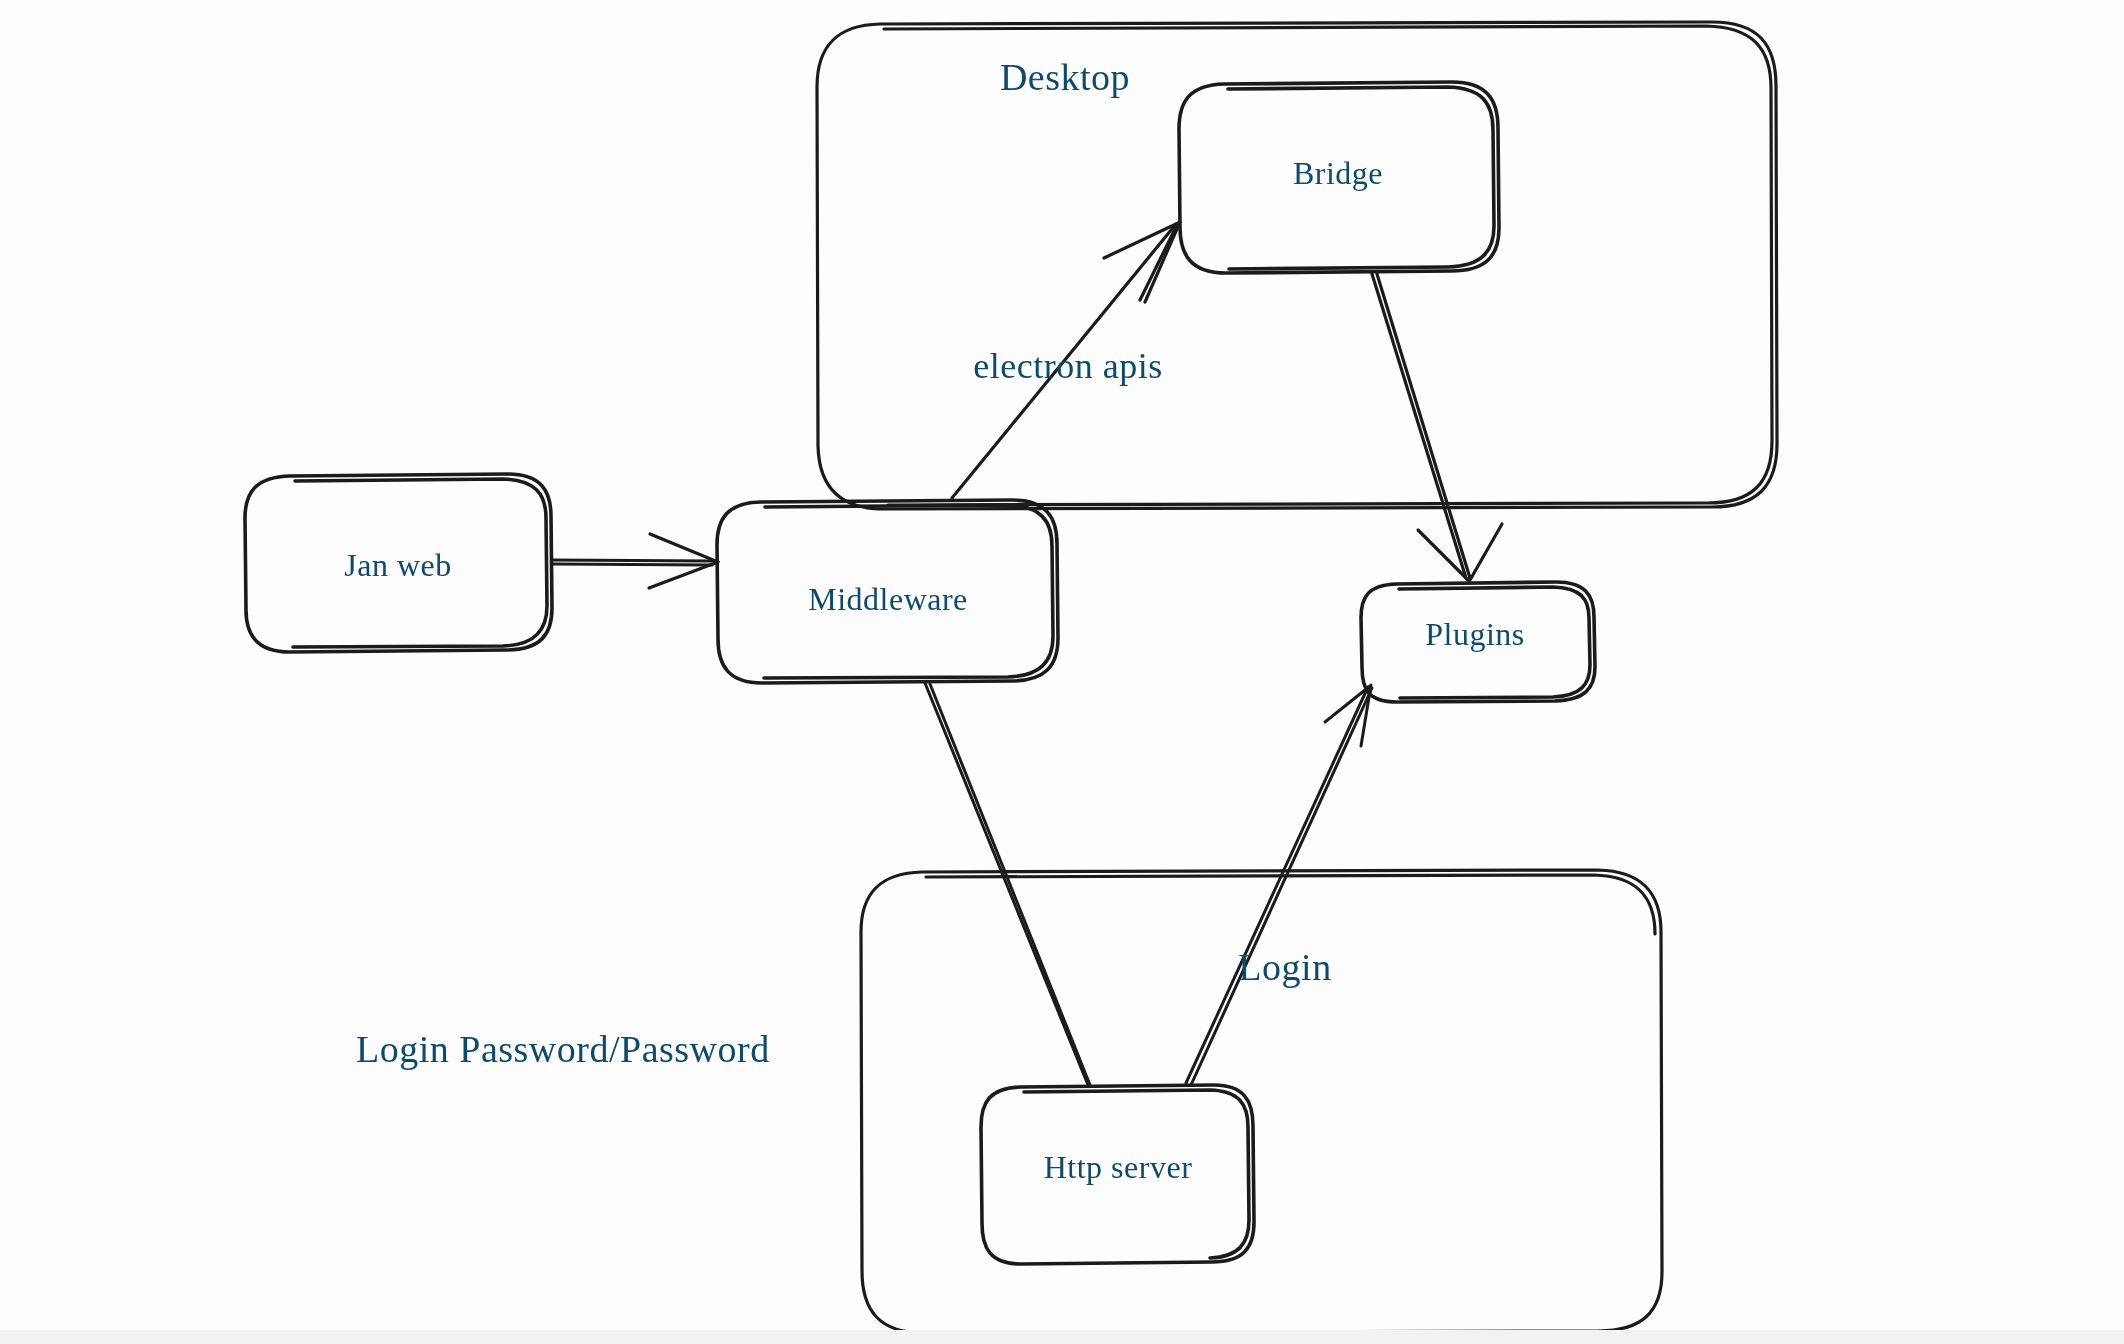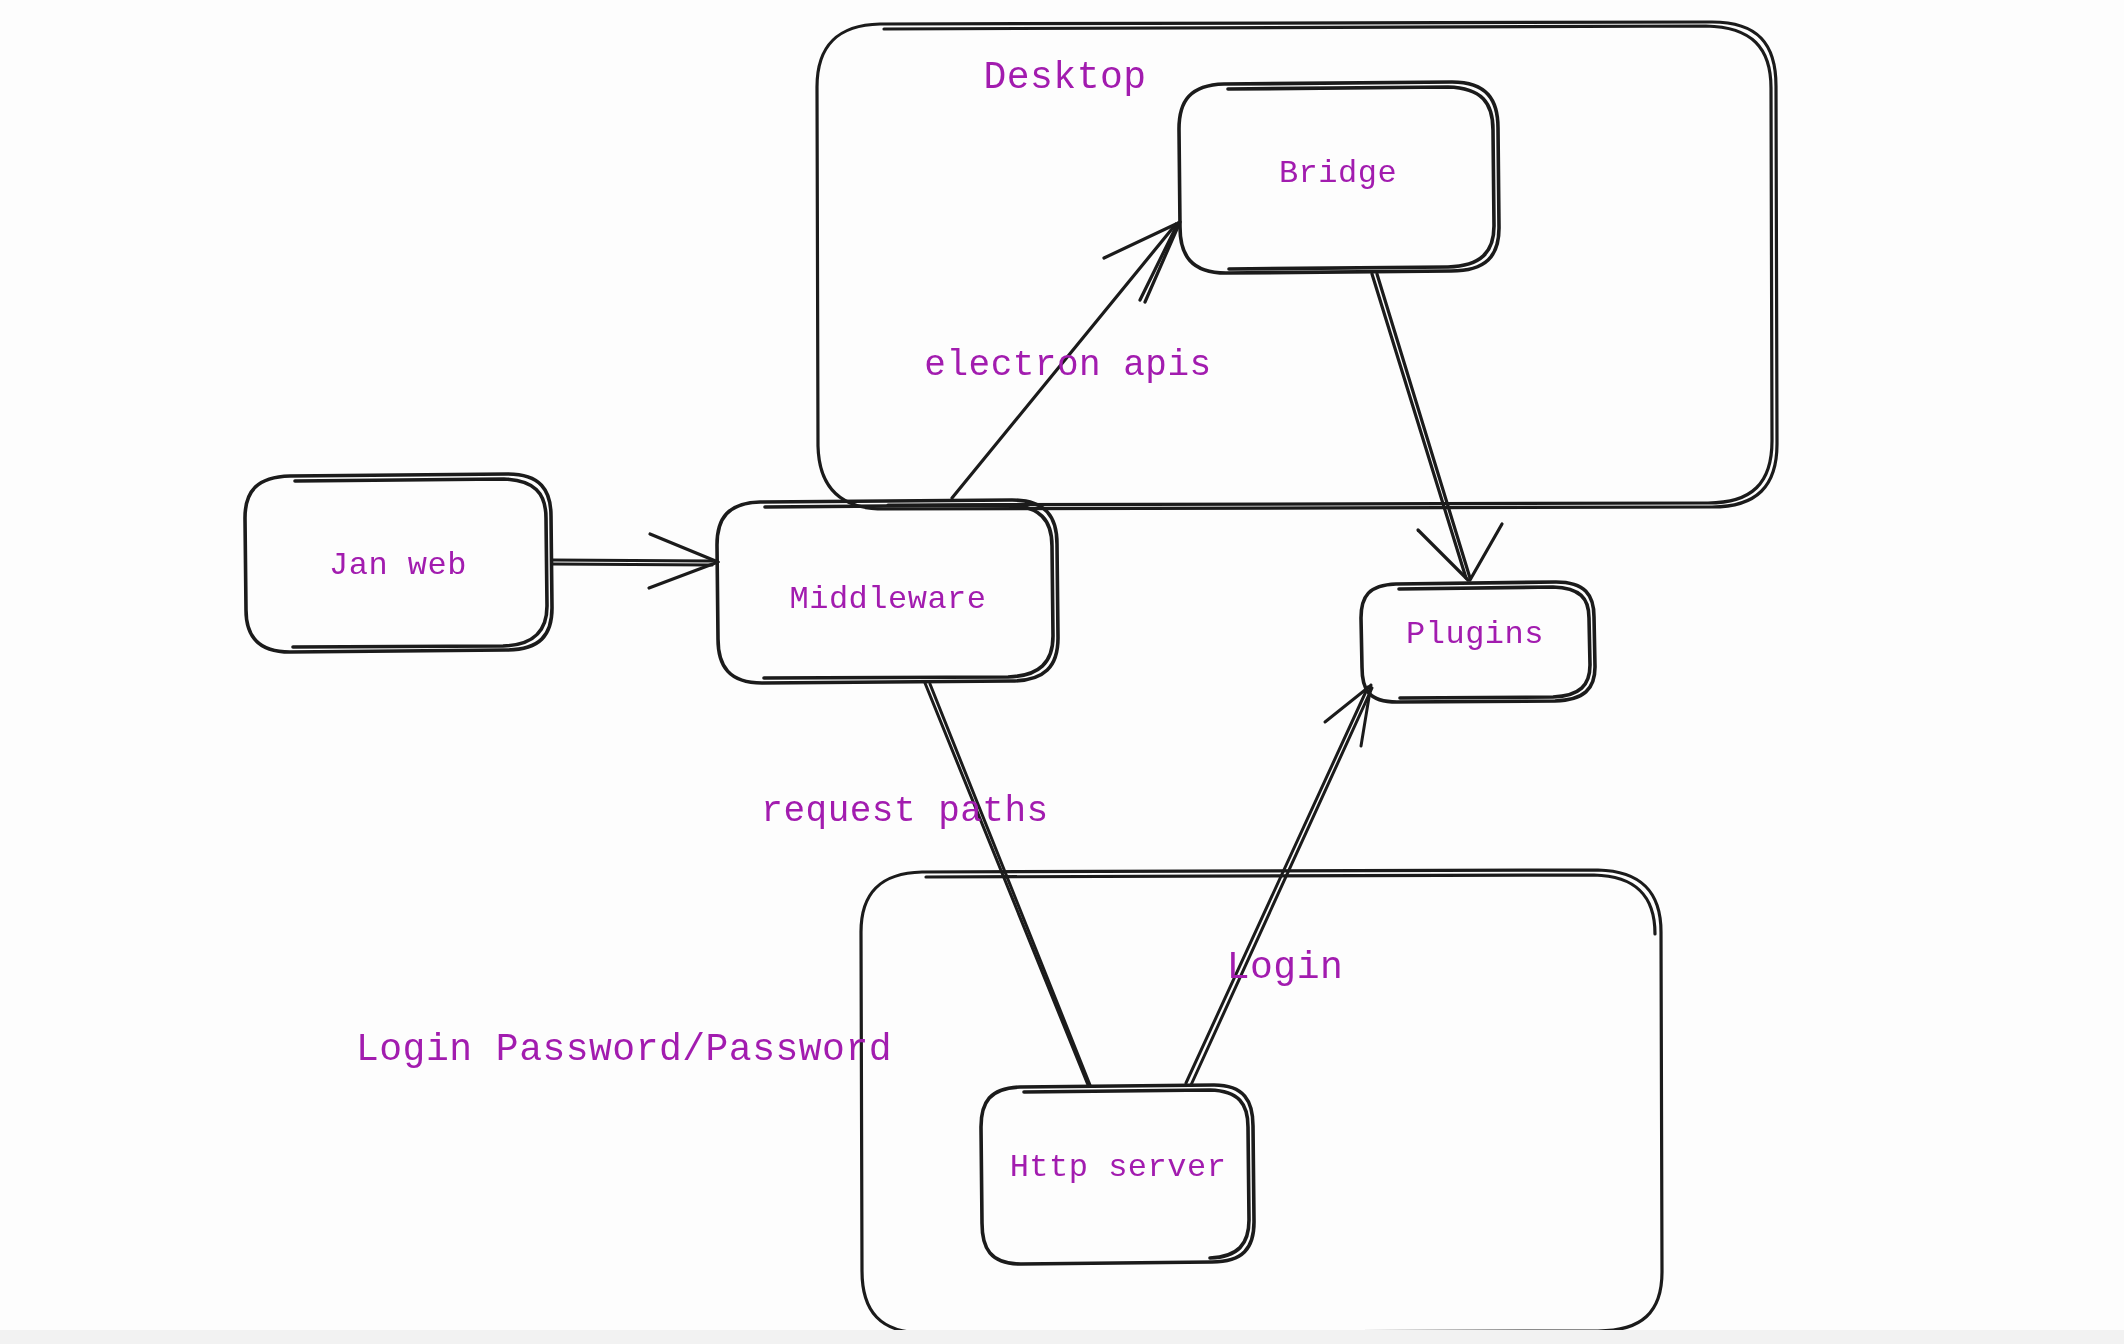--- a/index.html
+++ b/index.html
@@ -20,22 +20,22 @@
   }
   #sketch {
     position: absolute;
     top: 0;
     left: 0;
     width: 2124px;
     height: 1344px;
   }
   .lbl {
     position: absolute;
-    color: #a21caf;
-    font-family: Liberation Mono, monospace;
+    color: #0c4a6e;
+    font-family: Liberation Serif, serif;
     font-weight: 400;
     white-space: pre;
     letter-spacing: 0.5px;
     line-height: 1.35;
     -webkit-font-smoothing: antialiased;
   }
   .node-label {
     font-size: 32px;
     text-align: center;
     transform: translate(-50%, -50%);
@@ -235,21 +235,20 @@
   <div class="lbl node-label" style="left:398px; top:566px;">Jan web</div>
 
   <div class="lbl node-label" style="left:888px; top:600px;">Middleware</div>
 
   <div class="lbl node-label" style="left:1475px; top:635px;">Plugins</div>
 
   <div class="lbl node-label" style="left:1118px; top:1168px;">Http server</div>
 
   <div class="lbl edge-label" style="left:1068px; top:366px;">electron apis</div>
 
-  <div class="lbl edge-label" style="left:905px; top:812px;">request paths</div>
 
   <div class="lbl group-label" style="left:1285px; top:968px;">Login</div>
 
 
   <div class="lbl note-block" style="left:356px; top:1022px;">Login Password/Password</div>
 
   <div class="bottom-strip"></div>
 
 </div>
 

